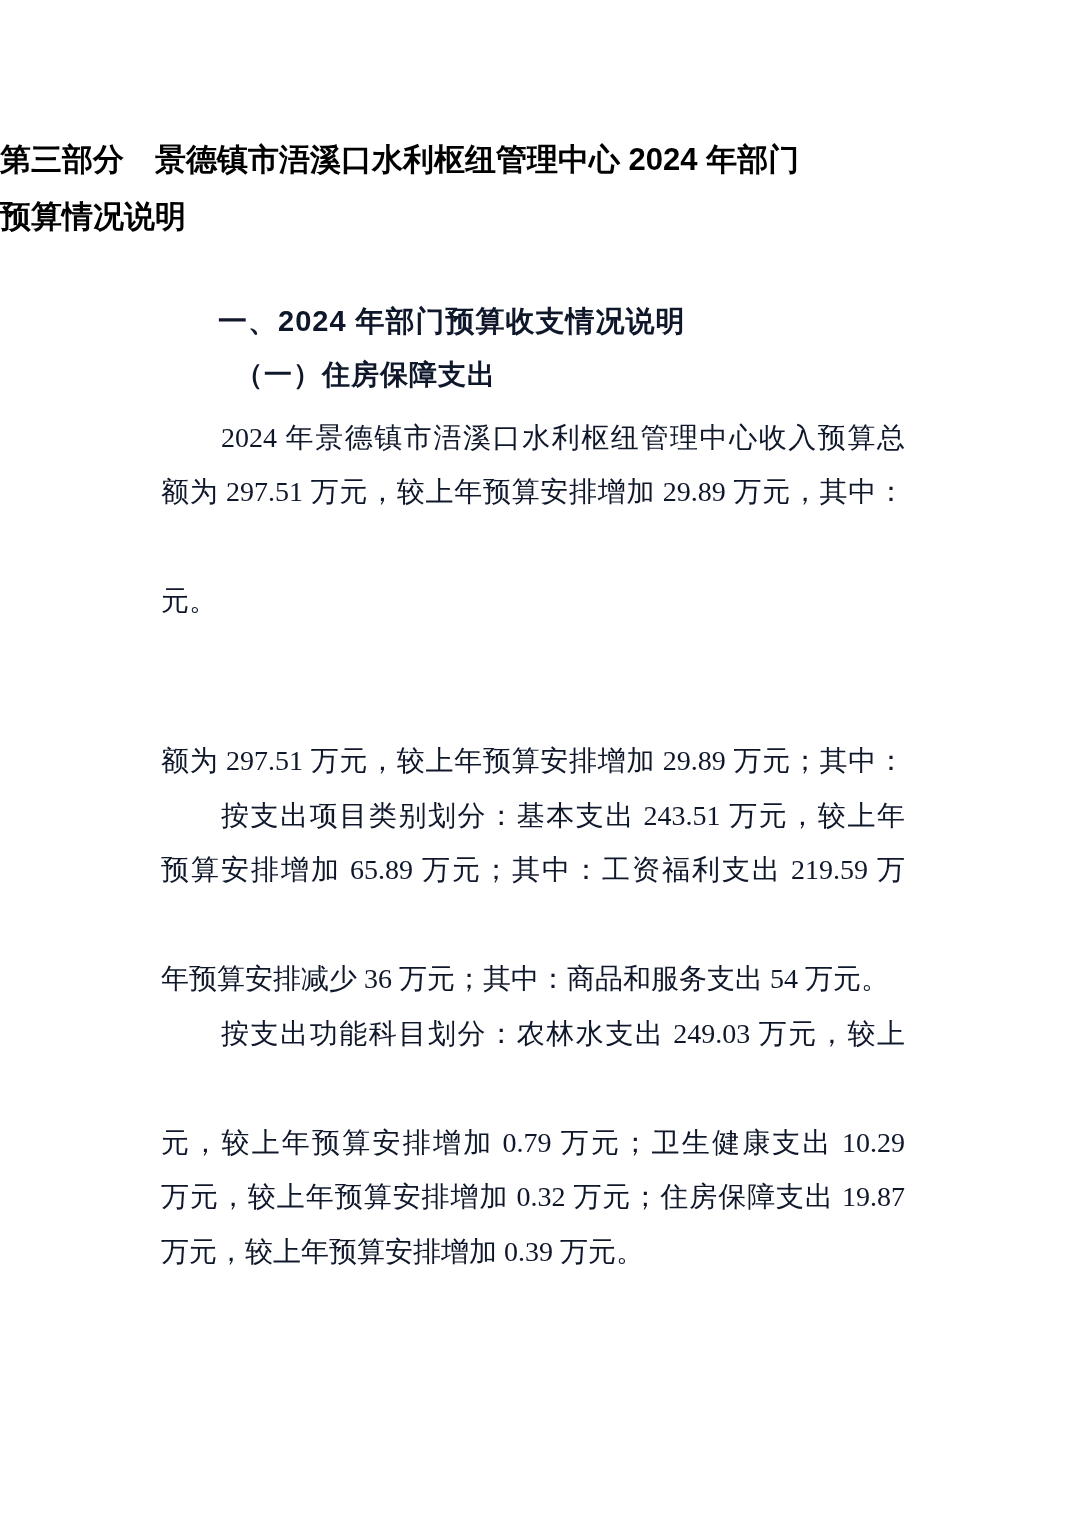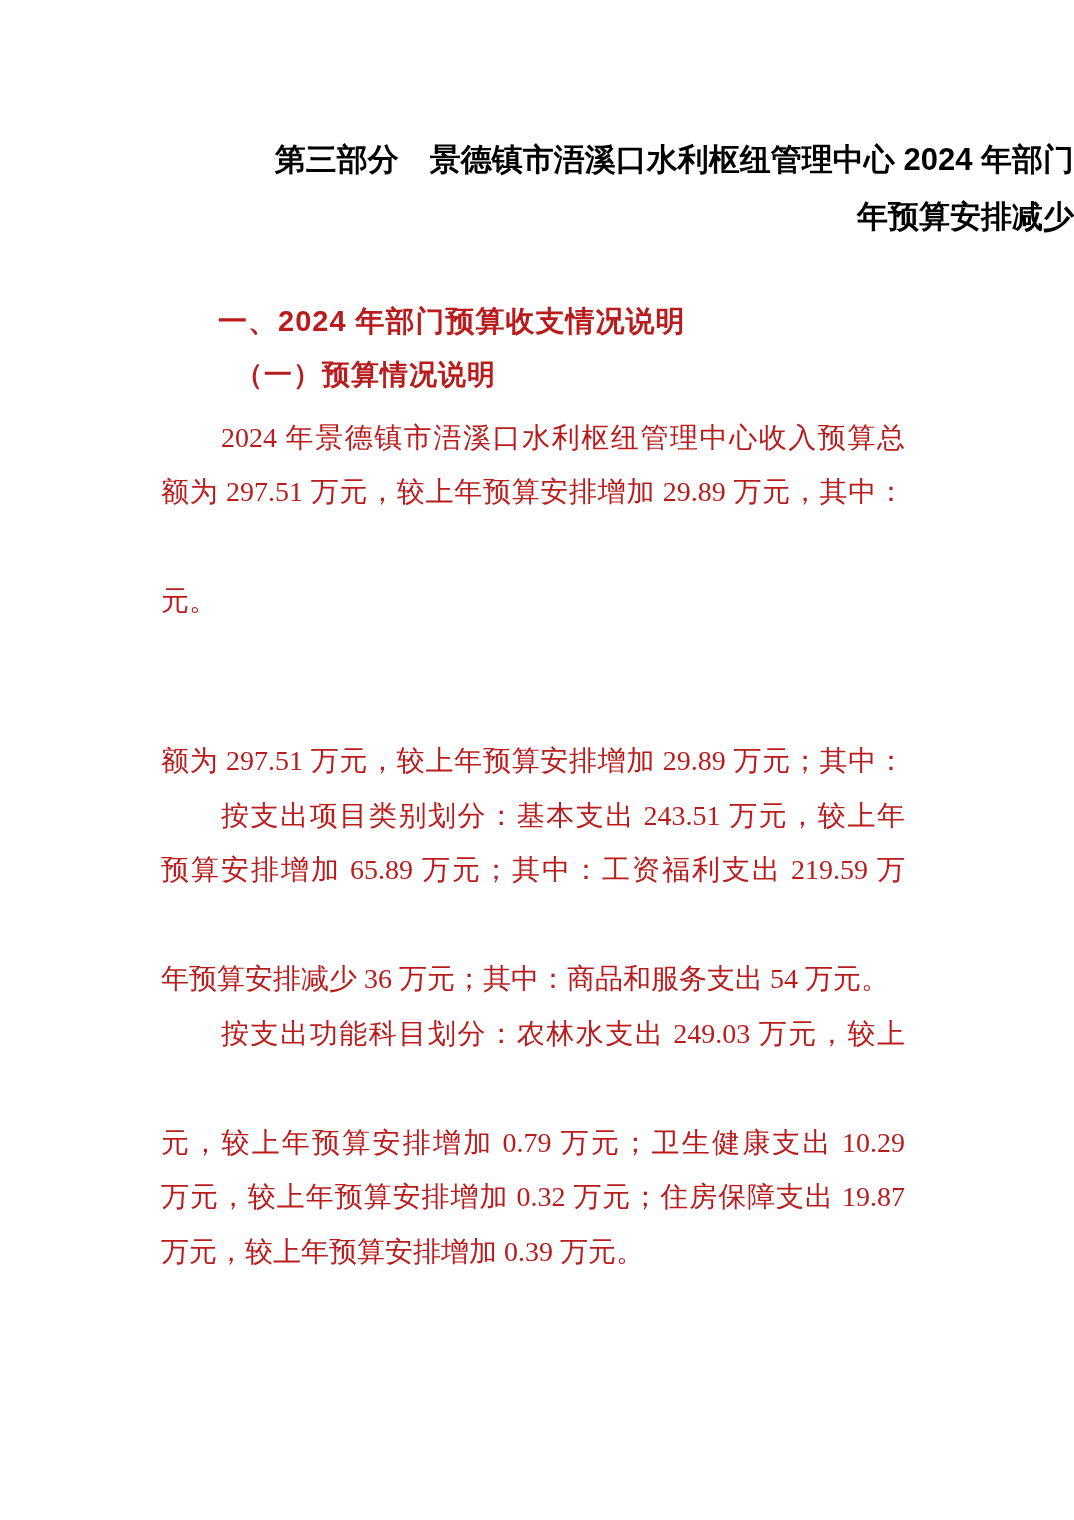--- a/index.html
+++ b/index.html
@@ -11,30 +11,30 @@
     position:relative;
     overflow:hidden;
   }
   .page {
     position:absolute; left:0; top:0;
     width:1074px; height:1520px;
     background:#ffffff;
   }
   .title-line {
     position:absolute; left:0; width:1074px;
-    text-align:right;
+    text-align:left;
     font-family:"Liberation Sans","DejaVu Sans",sans-serif;
     font-weight:bold;
     font-size:31px; line-height:40px;
     white-space:nowrap;
   }
   .line {
     position:absolute; left:161px; width:744px;
     font-size:28px; line-height:36px;
-    color:#b91c1c;
+    color:#0f172a;
   }
   .j { text-align:justify; text-align-last:justify; }
   .indent { text-indent:60px; }
   .h1 {
     font-family:"Liberation Sans","DejaVu Sans",sans-serif;
     font-weight:bold;
     font-size:29px;
     text-indent:57px;
     letter-spacing:1px;
     white-space:nowrap;
@@ -46,25 +46,25 @@
     letter-spacing:1px;
     white-space:nowrap;
   }
 </style>
 </head>
 <body>
 
 <div class="page">
 
   <div class="title-line" style="top:140px">第三部分　景德镇市浯溪口水利枢纽管理中心 2024 年部门</div>
-  <div class="title-line" style="top:197px">年预算安排减少</div>
+  <div class="title-line" style="top:197px">预算情况说明</div>
 
   <div class="line h1" style="top:303px">一、2024 年部门预算收支情况说明</div>
 
-  <div class="line sub" style="top:357px">（一）预算情况说明</div>
+  <div class="line sub" style="top:357px">（一）住房保障支出</div>
 
   <div class="line j indent" style="top:420px">2024 年景德镇市浯溪口水利枢纽管理中心收入预算总</div>
   <div class="line j" style="top:474px">额为 297.51 万元，较上年预算安排增加 29.89 万元，其中：</div>
   <div class="line" style="top:583px">元。</div>
 
 
   <div class="line j" style="top:743px">额为 297.51 万元，较上年预算安排增加 29.89 万元；其中：</div>
 
   <div class="line j indent" style="top:798px">按支出项目类别划分：基本支出 243.51 万元，较上年</div>
   <div class="line j" style="top:852px">预算安排增加 65.89 万元；其中：工资福利支出 219.59 万</div>

